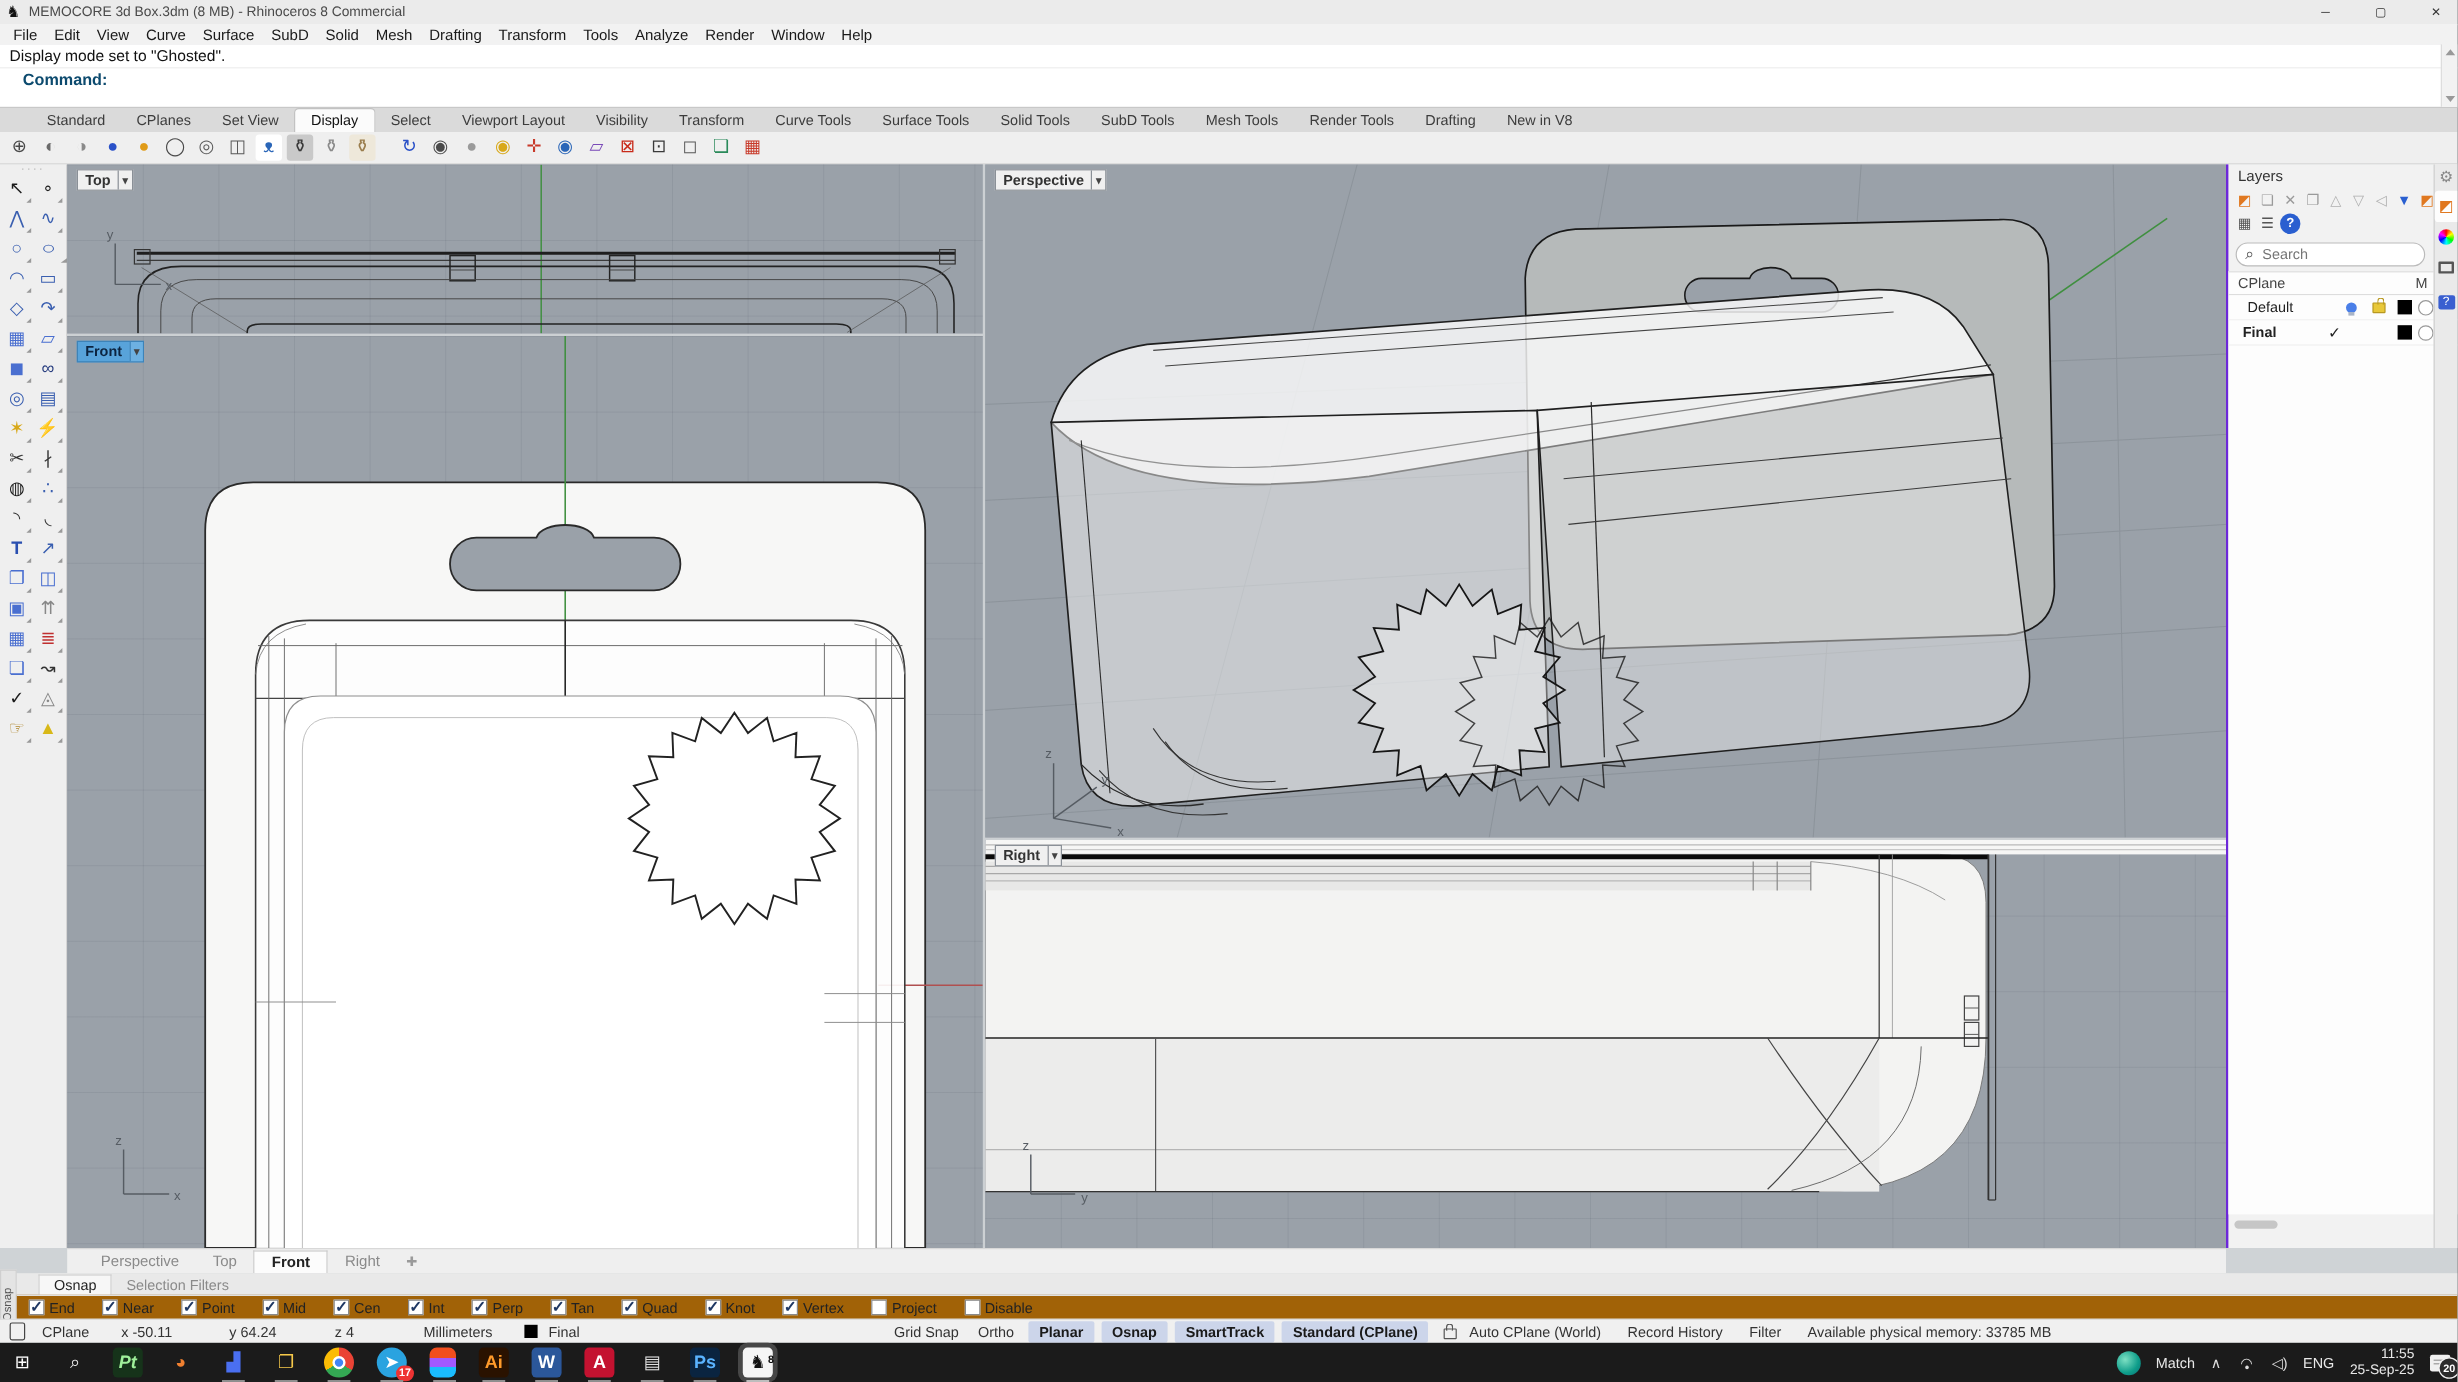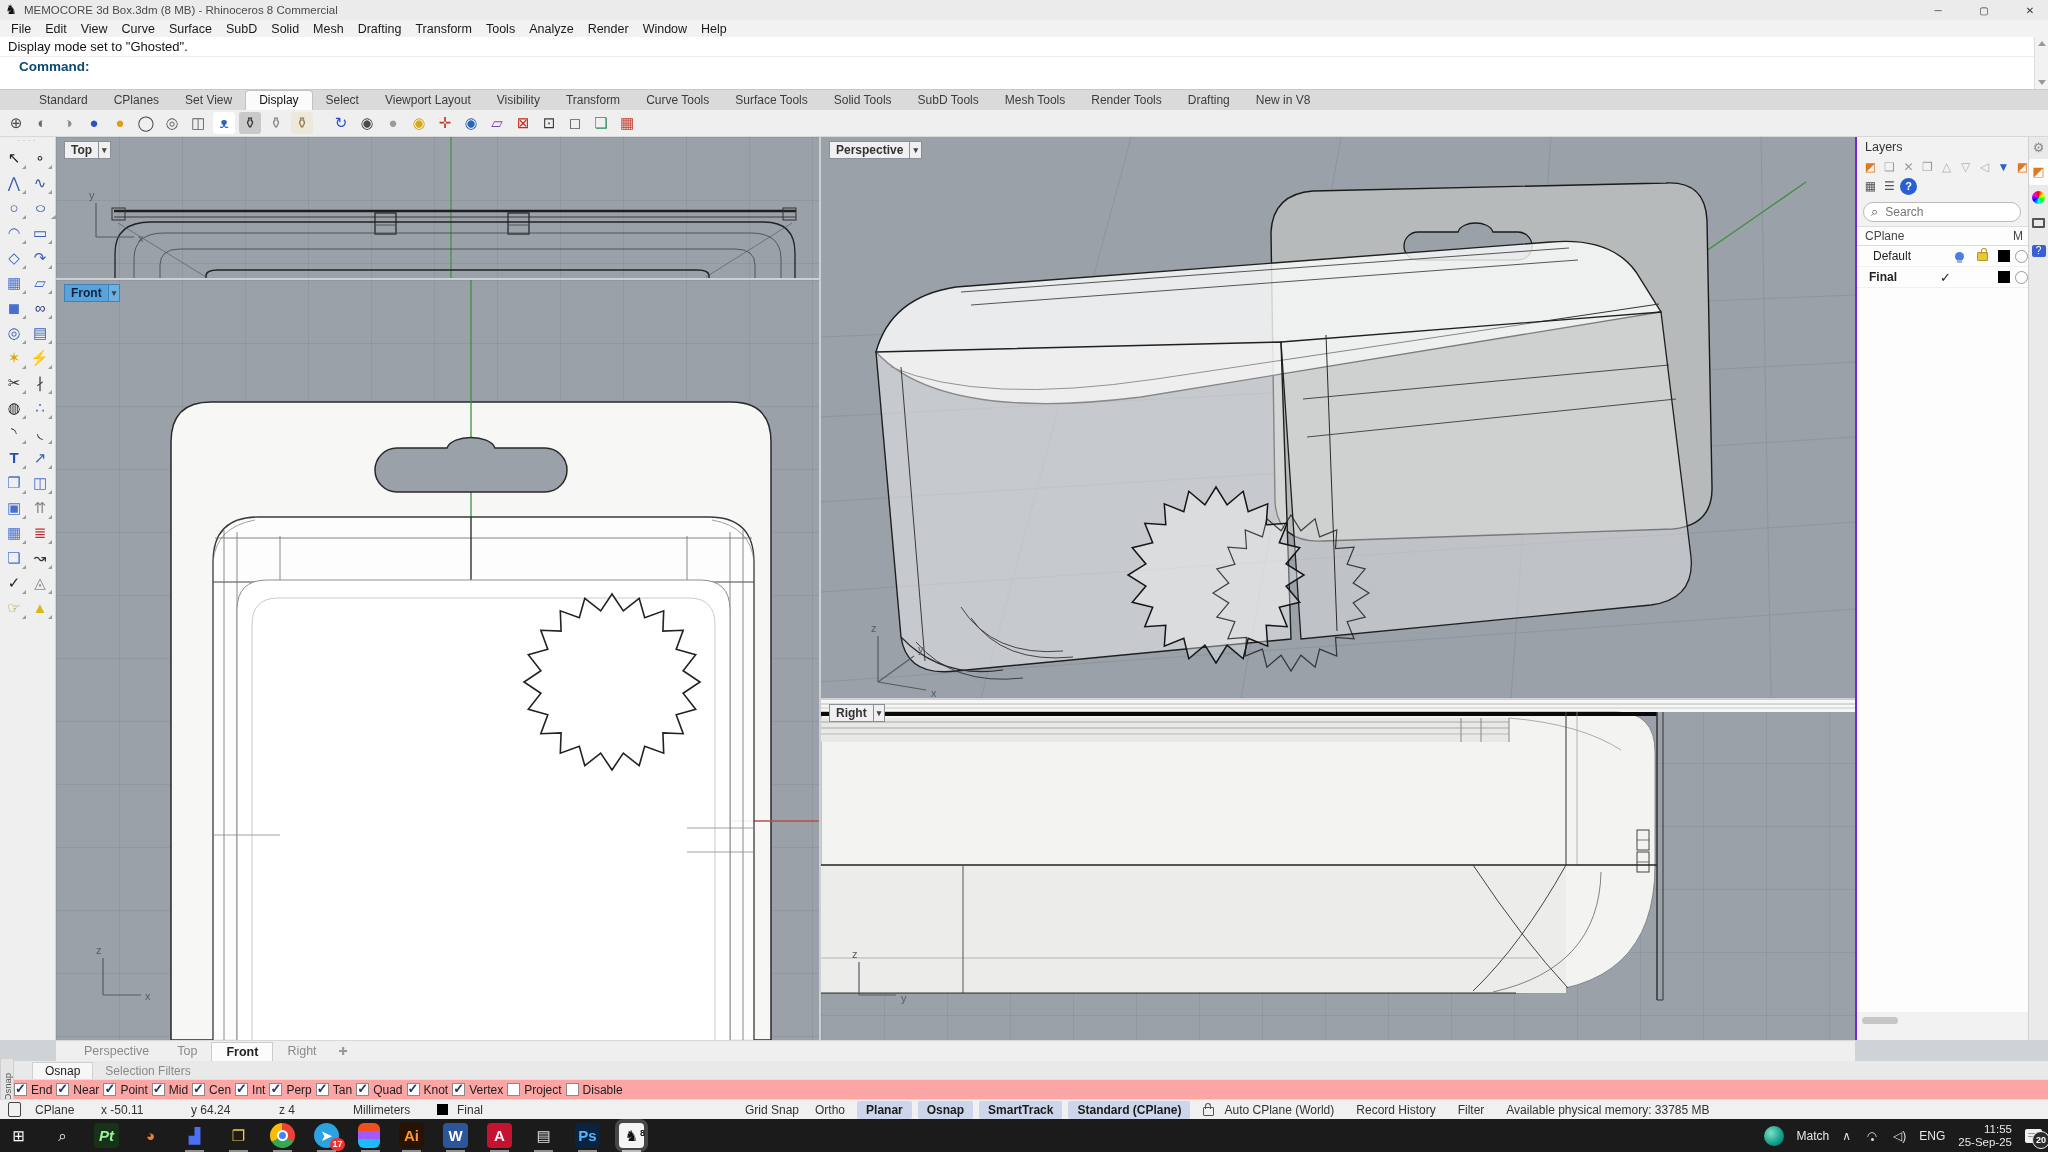--- a/index.html
+++ b/index.html
@@ -76,22 +76,22 @@
   .vtabs .addvt{color:#9a9a9a;font-size:11px;padding:0 8px;}
 
   
   .osnapside{left:0;top:1058px;width:14px;height:58px;background:#e4e4e4;border:1px solid #cfcfcf;box-sizing:border-box;
     font-size:9.5px;color:#555;display:flex;align-items:center;justify-content:center;
     writing-mode:vertical-rl;transform:rotate(180deg);}
   .osnaptabs{left:14px;top:1061px;width:2034px;height:18px;background:#e9e9e9;display:flex;align-items:flex-end;
     font-size:12px;color:#8a8a8a;padding-left:18px;box-sizing:border-box;}
   .osnaptabs .ot{padding:1px 12px;}
   .osnaptabs .ot.active{background:#f7f7f7;color:#222;border:1px solid #d0d0d0;border-bottom:none;}
-  .osnaprow{left:14px;top:1079px;width:2034px;height:20px;background:#fca5a5;display:flex;align-items:center;
-    gap:4px;font-size:12px;color:#222;box-sizing:border-box;border-top:1px solid #e0e0e0;}
+  .osnaprow{left:14px;top:1079px;width:2034px;height:20px;background:#a16207;display:flex;align-items:center;
+    gap:23px;font-size:12px;color:#222;padding-left:10px;box-sizing:border-box;border-top:1px solid #e0e0e0;}
   .osnapitem{display:flex;align-items:center;gap:4px;}
   .cb{width:13px;height:13px;border:1px solid #8a8a8a;background:#fff;position:relative;box-sizing:border-box;}
   .cb.on::after{content:"✓";position:absolute;top:-3px;left:0;font-size:13px;font-weight:bold;color:#1f3864;}
 
   
   .statusbar{left:0;top:1099px;width:2048px;height:20px;background:#f0f0f0;display:flex;align-items:center;
     font-size:12px;color:#333;box-sizing:border-box;border-top:1px solid #ddd;}
   .statusbar .sw{width:11px;height:11px;background:#000;margin-right:5px;}
   .paneicon{width:11px;height:13px;border:1.5px solid #444;border-radius:2px;margin:0 10px 0 8px;}
   .stitem{padding:0 4px;}

